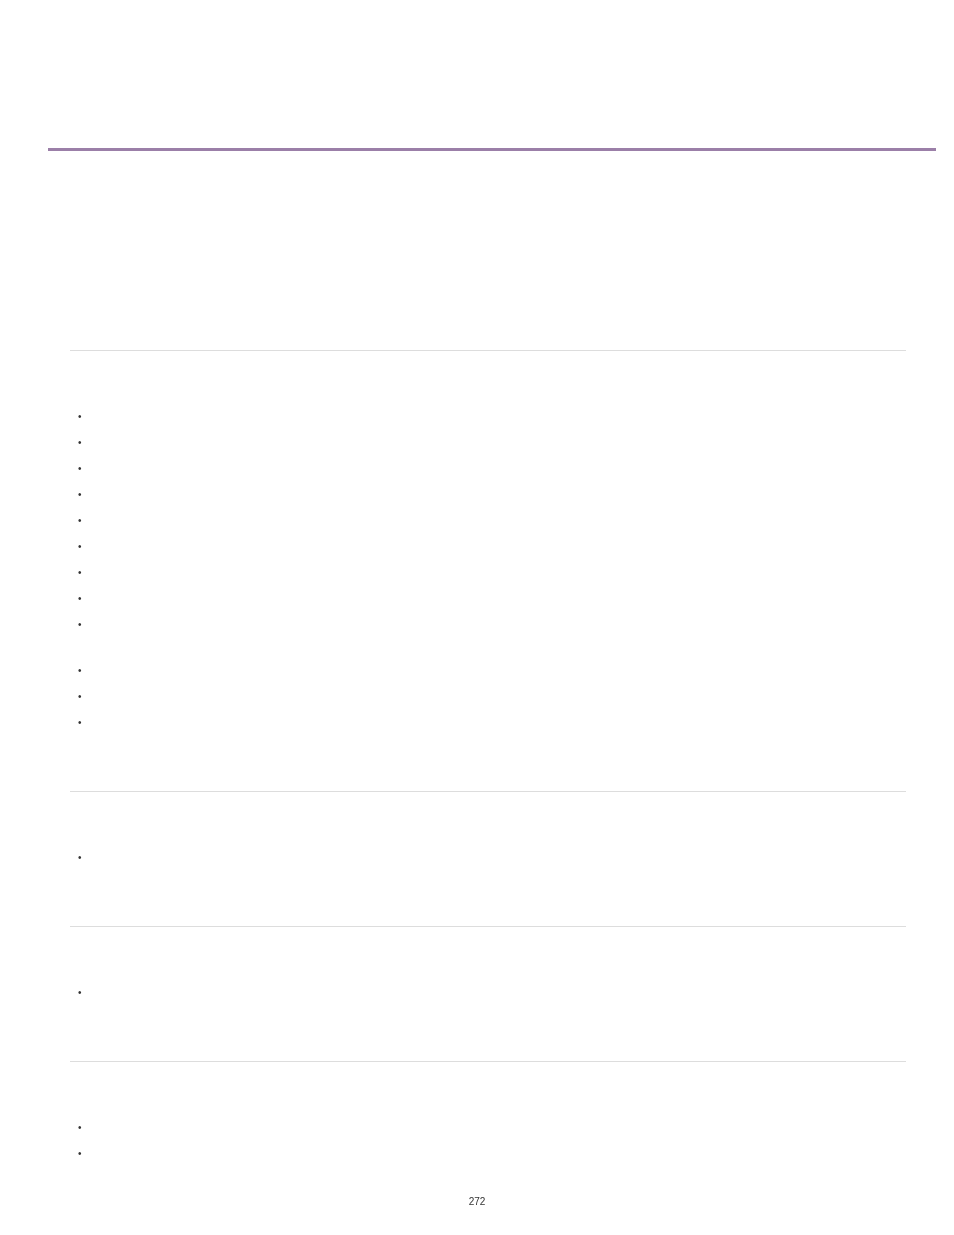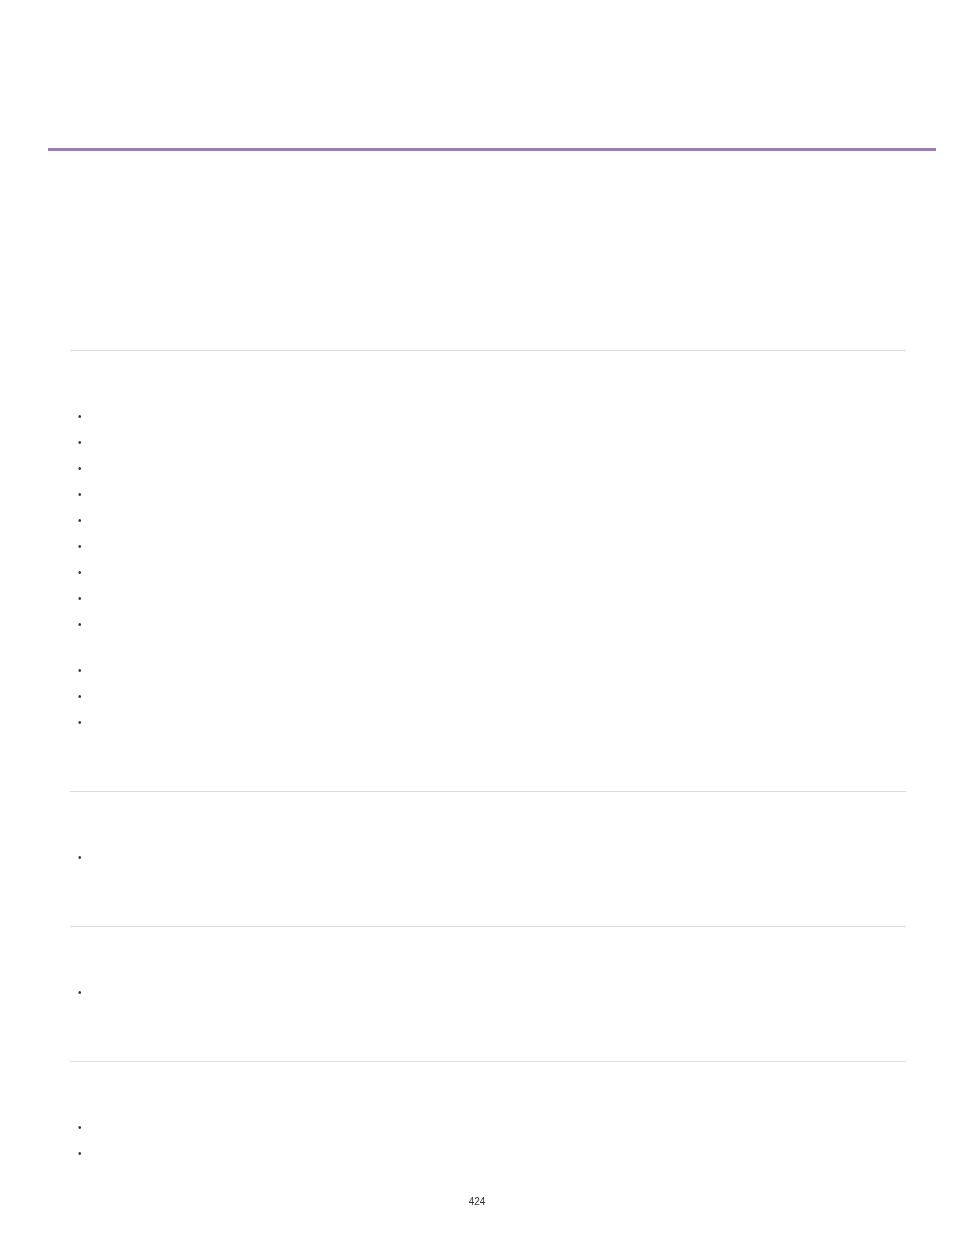--- a/index.html
+++ b/index.html
@@ -122,13 +122,13 @@
 
   <div class="spacer-60"></div>
 
   <ul class="bullet-list">
     <li></li>
     <li></li>
   </ul>
 
 </div>
 
-<div class="page-number">424</div>
+<div class="page-number">272</div>
 
 </body></html>

